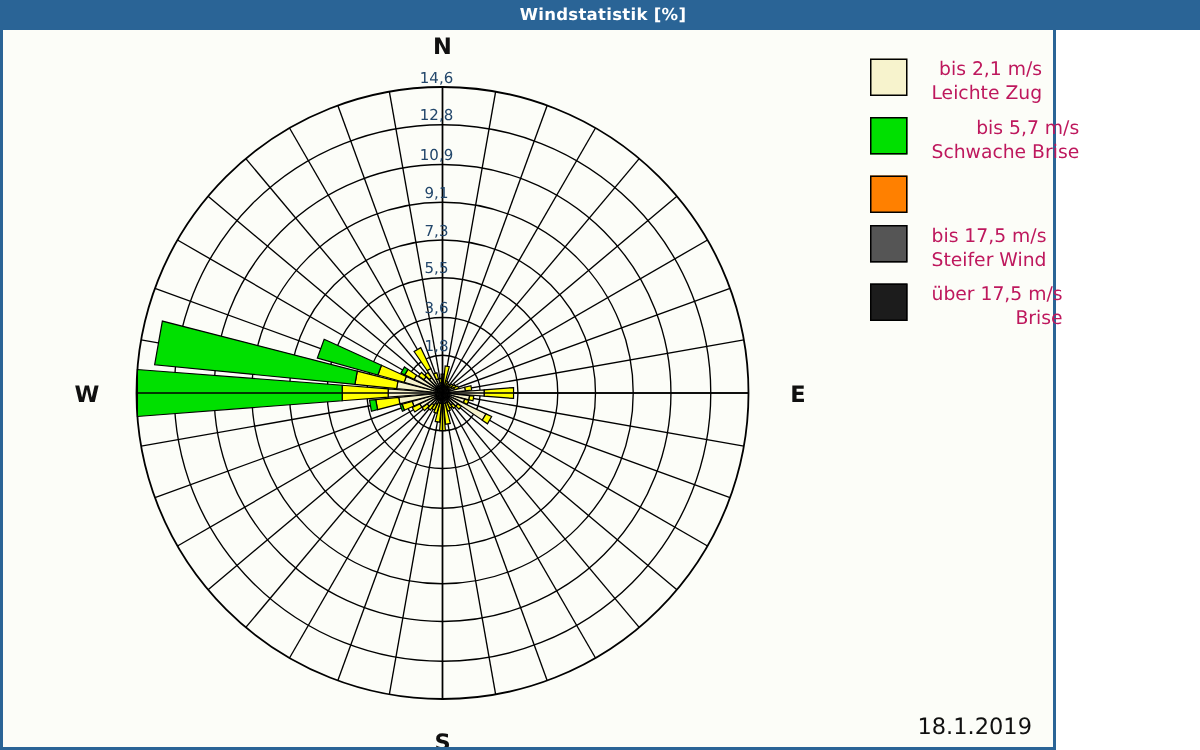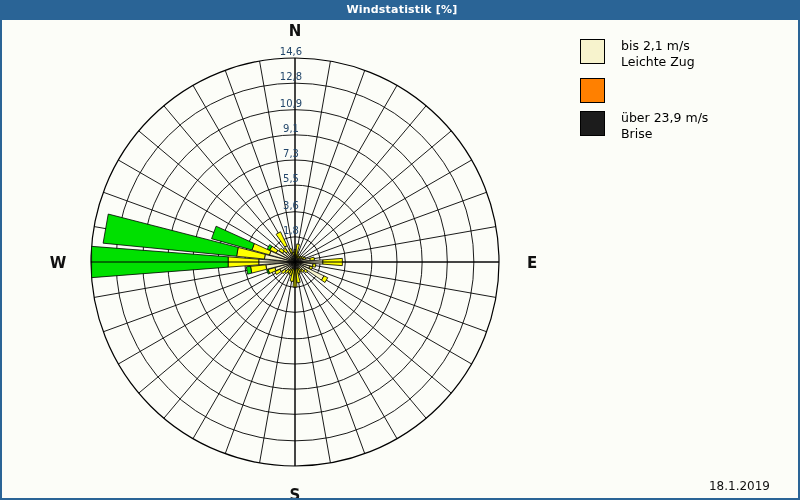--- a/index.html
+++ b/index.html
@@ -10,21 +10,21 @@
   }
   body {
     width: 800px;
     height: 500px;
     font-family: "DejaVu Sans", "Liberation Sans", sans-serif;
     overflow: hidden;
   }
 
   #app {
     position: relative;
-    width: 800px;
+    width: 704px;
     height: 500px;
     box-sizing: border-box;
     background: #fcfdf8;
     border: 2px solid #2a6496;
     border-top: none;
   }
 
   
   .titlebar {
     position: absolute;
@@ -80,31 +80,32 @@
     height: 25px;
     flex: 0 0 25px;
     border: 1px solid #000000;
     box-sizing: border-box;
     margin-top: 1px;
   }
   .legend-text {
     margin-left: 16px;
     font-size: 12.5px;
     line-height: 16px;
-    color: #000000;
+    color: #be185d;
+    text-align: right;
   }
   .legend-text .l1 { display: block; }
   .legend-text .l2 { display: block; }
 
   
   .footer-date {
     position: absolute;
-    right: 28px;
+    right: 14px;
     bottom: 5px;
-    font-size: 12px;
+    font-size: 15px;
     color: #101010;
   }
 
   
   .footer-rule {
     position: absolute;
     left: 0;
     right: 0;
     bottom: 22px;
     height: 1px;
@@ -271,26 +272,40 @@
 
   <div class="legend">
     <div class="legend-row">
       <span class="legend-swatch" style="background: rgb(247, 243, 205);"></span>
       <span class="legend-text">
         <span class="l1">bis 2,1 m/s</span>
         <span class="l2">Leichte Zug</span>
       </span>
     </div>
     <div class="legend-row">
+      <span class="legend-swatch" style="background: rgb(0, 224, 0);"></span>
+      <span class="legend-text">
+        <span class="l1">bis 5,7 m/s</span>
+        <span class="l2">Schwache Brise</span>
+      </span>
+    </div>
+    <div class="legend-row">
       <span class="legend-swatch" style="background: rgb(255, 128, 0);"></span>
+    </div>
+    <div class="legend-row">
+      <span class="legend-swatch" style="background: rgb(85, 85, 85);"></span>
+      <span class="legend-text">
+        <span class="l1">bis 17,5 m/s</span>
+        <span class="l2">Steifer Wind</span>
+      </span>
     </div>
     <div class="legend-row">
       <span class="legend-swatch" style="background: rgb(28, 28, 28);"></span>
       <span class="legend-text">
-        <span class="l1">über 23,9 m/s</span>
+        <span class="l1">über 17,5 m/s</span>
         <span class="l2">Brise</span>
       </span>
     </div>
   </div>
 
   <div class="footer-rule"></div>
   <div class="footer-date">18.1.2019</div>
 </div>
 
 </body></html>

